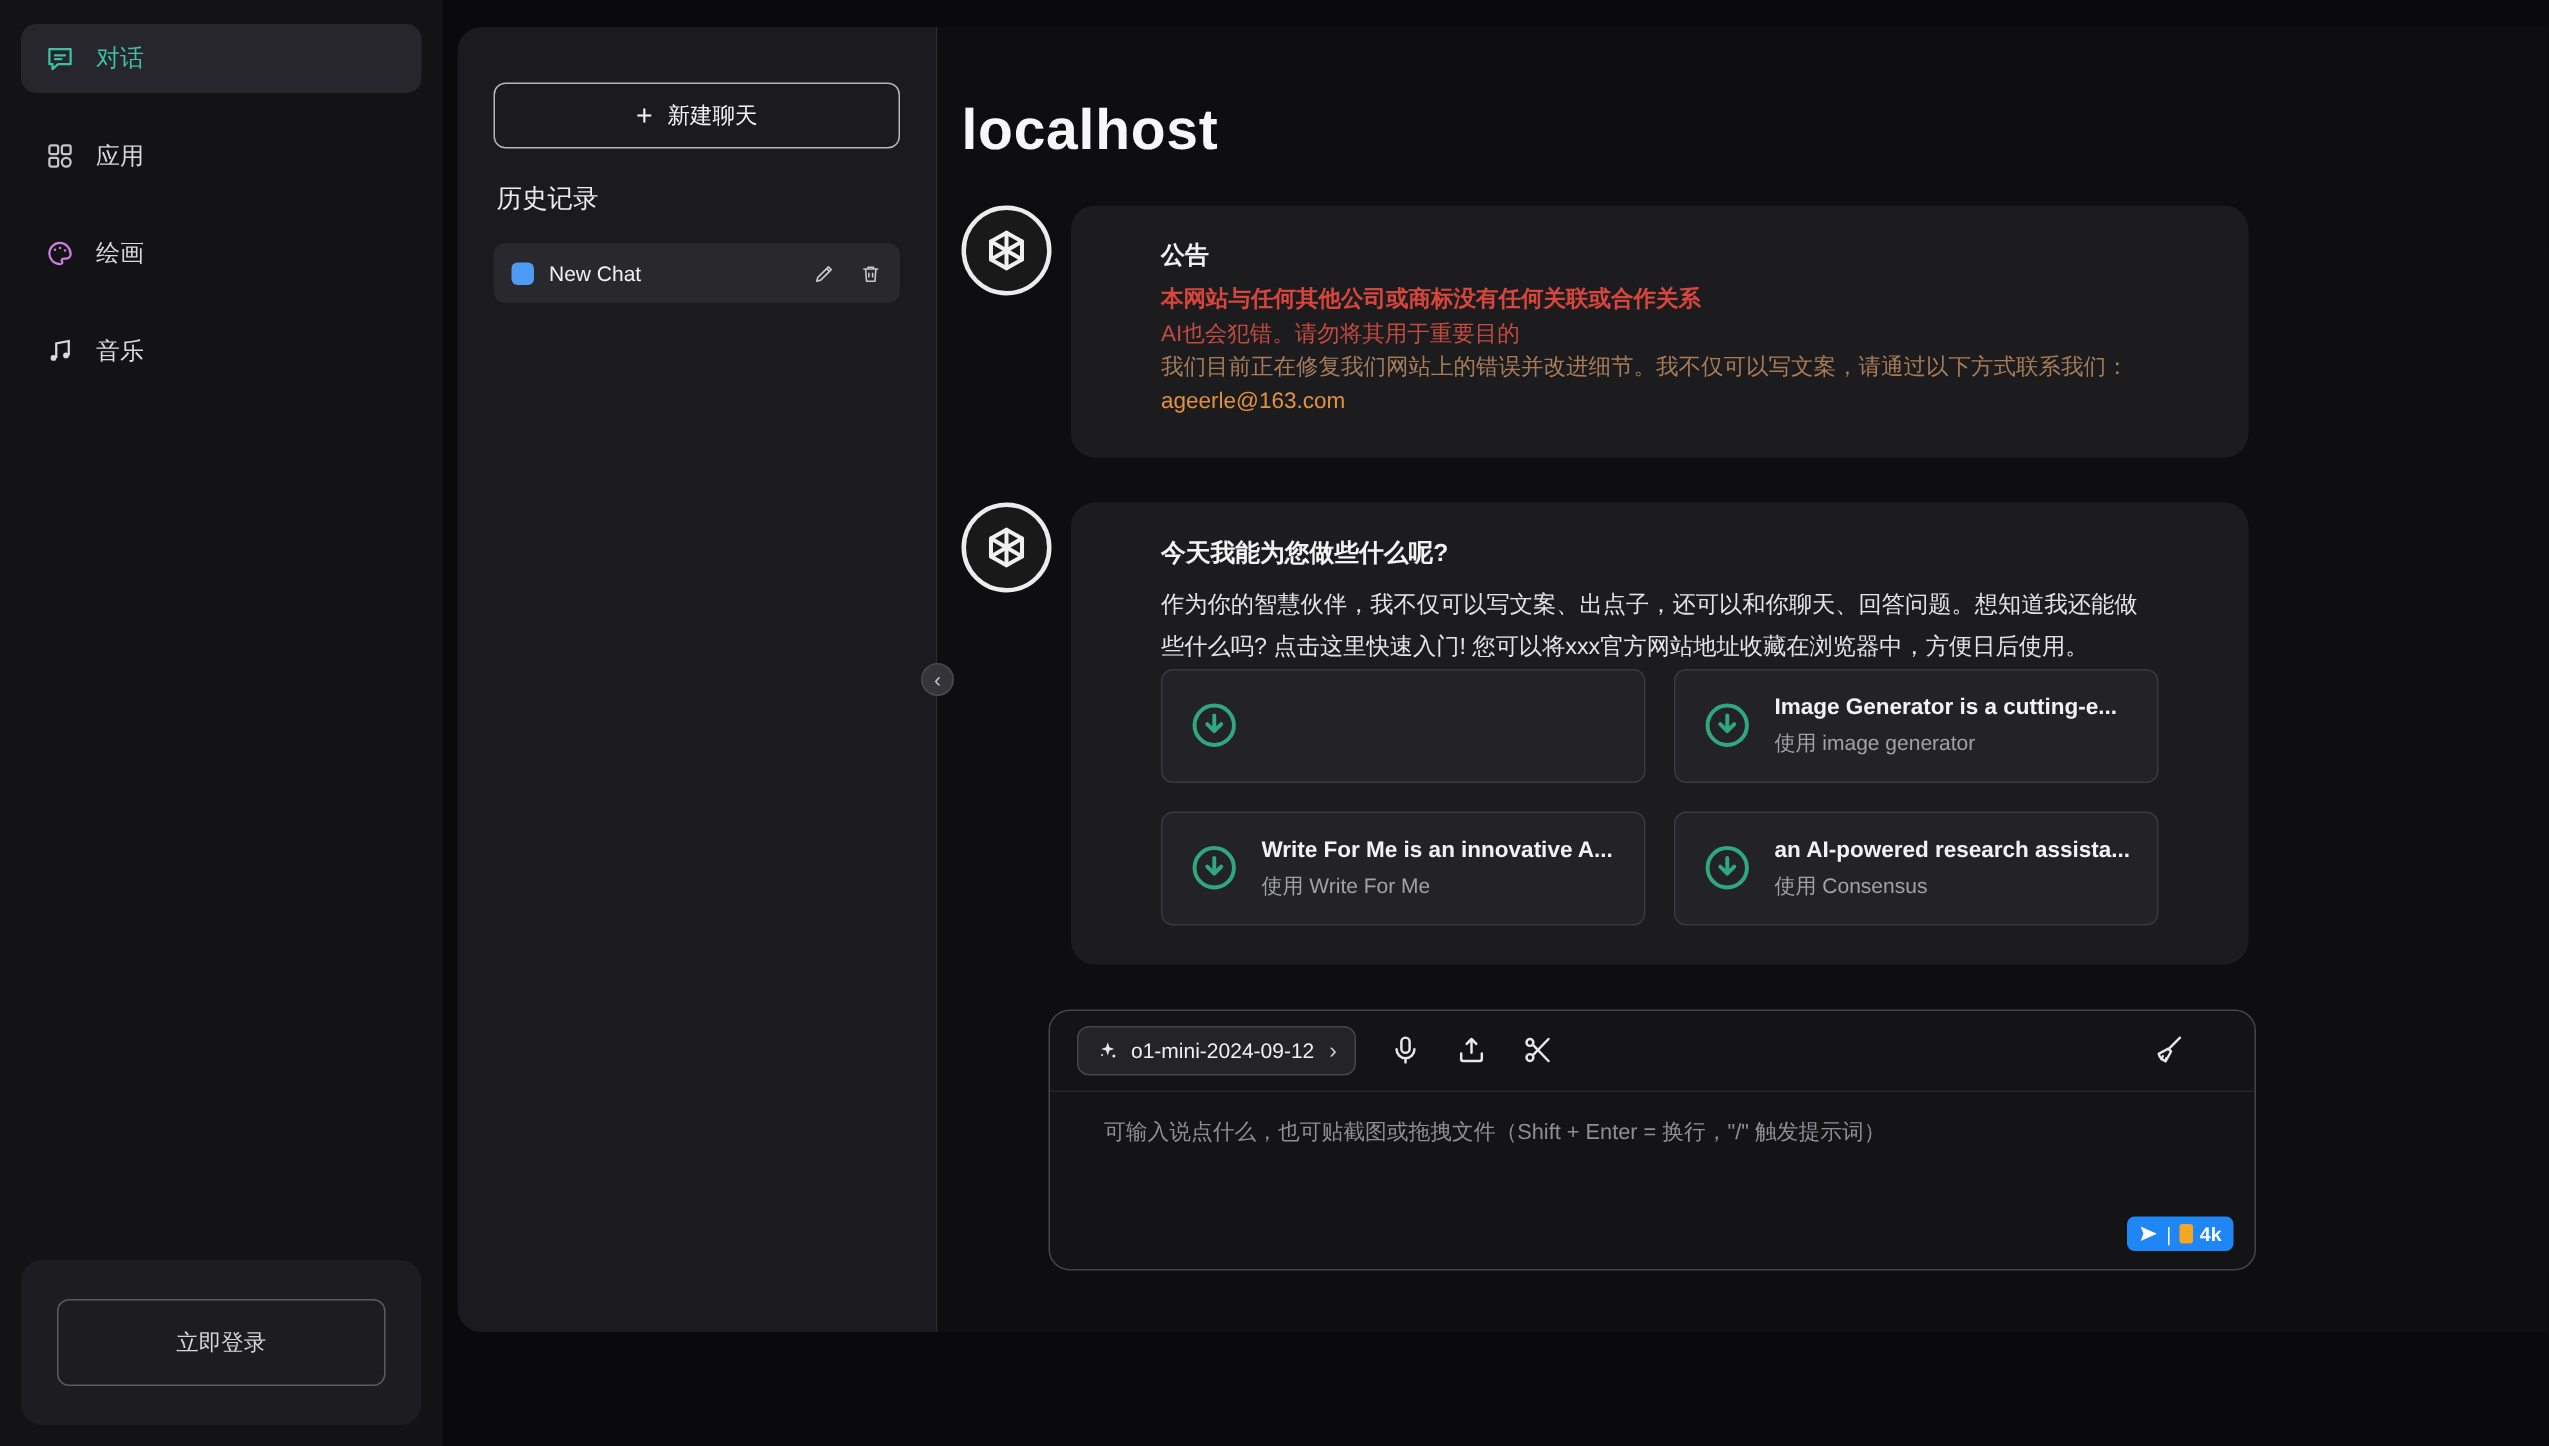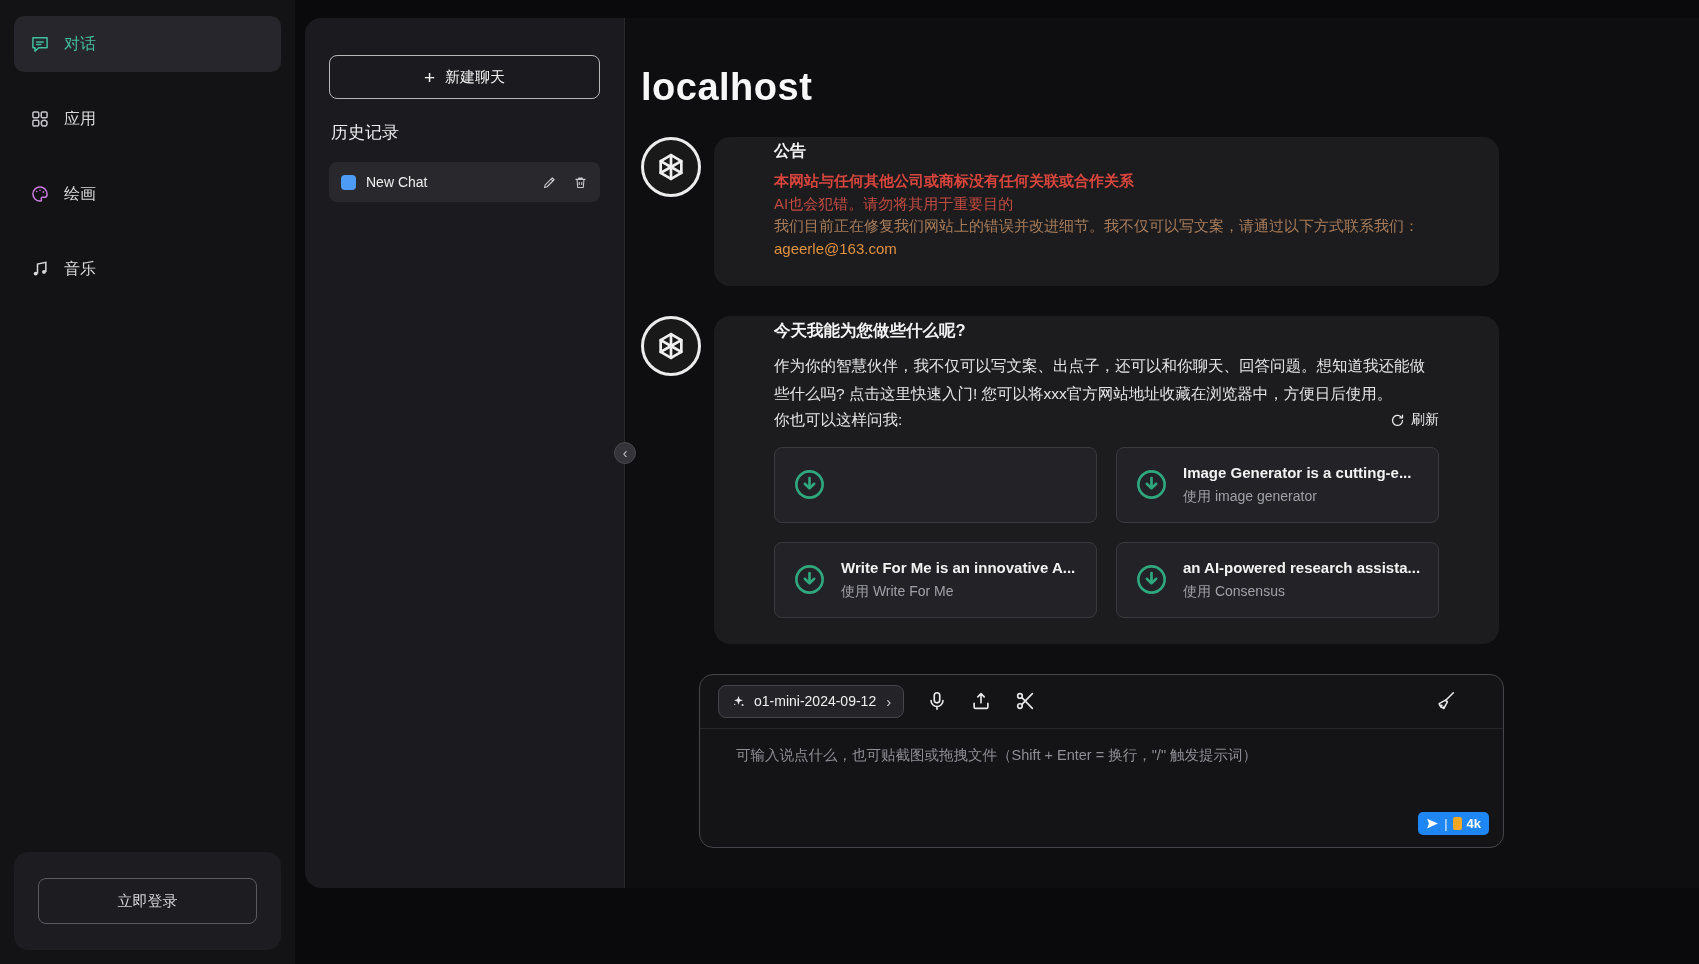--- a/index.html
+++ b/index.html
@@ -13,34 +13,34 @@
   }
   svg { display:block; }
 
   
   .sidebar {
     position:absolute; left:0; top:0; bottom:0; width:295px;
     background:#131316; padding:16px 14px;
   }
   .side-item {
     display:flex; align-items:center; gap:14px;
-    height:56px; padding:0 16px; border-radius:10px;
+    height:46px; padding:0 16px; border-radius:10px;
     margin-bottom:19px; font-size:16px; color:#d9d9dd; cursor:pointer;
   }
   .side-item.active { background:#26262c; color:#41bf9e; }
   .side-icon { width:20px; height:20px; color:#c4c4c9; flex:0 0 auto; }
   .side-item.active .side-icon { color:#41bf9e; }
   .side-icon.palette { color:#cb7de0; }
   .side-icon.music { color:#dadade; }
   .sidebar-bottom {
     position:absolute; left:14px; right:14px; bottom:14px;
     background:#1c1c21; border-radius:14px; padding:26px 24px;
   }
   .login-btn {
-    height:46px; border:1px solid #5a5a61; border-radius:8px;
+    height:58px; border:1px solid #5a5a61; border-radius:8px;
     display:flex; align-items:center; justify-content:center;
     color:#d6d6da; font-size:15px; background:transparent; width:100%;
     cursor:pointer; font-family:inherit;
   }
 
   
   .workspace {
     position:absolute; left:305px; top:18px; right:0; bottom:76px;
     display:flex; border-radius:16px 0 0 16px; overflow:hidden;
     background:#0e0e10;
@@ -81,21 +81,21 @@
     font-size:38px; font-weight:700; color:#f7f7f7; letter-spacing:.5px;
   }
   .message-row { display:flex; align-items:flex-start; gap:13px; margin:0 200px 30px 0; }
   .avatar {
     width:60px; height:60px; border-radius:50%; flex:0 0 auto;
     background:#191919; border:3px solid #ececec;
     display:flex; align-items:center; justify-content:center;
   }
   .msg-card {
     flex:1; min-width:0; background:#1c1c1f; border-radius:16px;
-    padding:4px 60px 26px;
+    padding:23px 60px 26px;
   }
   .ann-title { font-weight:700; font-size:16px; color:#f2f2f2; margin-bottom:8px; }
   .ann-line { font-size:15px; line-height:1.5; }
   .ann-line1 { color:#d8453c; font-weight:700; }
   .ann-line2 { color:#c24a40; }
   .ann-line3 { color:#a87c59; }
   .ann-email { color:#e0923f; cursor:pointer; }
 
   .welcome-title { font-weight:700; font-size:16.5px; color:#f3f3f3; margin-bottom:10px; }
   .welcome-body { font-size:15.5px; line-height:1.8; color:#e4e4e7; }
@@ -267,32 +267,20 @@
             <path d="M12 12V3.6" transform="rotate(180 12 12)"></path>
             <path d="M12 12V3.6" transform="rotate(240 12 12)"></path>
             <path d="M12 12V3.6" transform="rotate(300 12 12)"></path>
             <path d="M12 3.6l7.3 4.2v8.4L12 20.4l-7.3-4.2V7.8z"></path>
           </g>
         </svg>
       </div>
       <div class="msg-card">
         <div class="welcome-title">今天我能为您做些什么呢?</div>
         <div class="welcome-body">作为你的智慧伙伴，我不仅可以写文案、出点子，还可以和你聊天、回答问题。想知道我还能做些什么吗? 点击这里快速入门! 您可以将xxx官方网站地址收藏在浏览器中，方便日后使用。</div>
-        <div class="ask-row">
-          <span>你也可以这样问我:</span>
-          <span class="refresh-btn">
-            <span class="ricon">
-              <svg viewBox="0 0 24 24" width="15" height="15" fill="none" stroke="currentColor" stroke-width="2" stroke-linecap="round" stroke-linejoin="round">
-                <path d="M20 12a8 8 0 1 1-2.3-5.7"></path>
-                  <path d="M20 3.5v4.3h-4.3"></path>
-              </svg>
-            </span>
-            <span>刷新</span>
-          </span>
-        </div>
         <div class="sugg-grid">
           <div class="sugg-card">
             <span class="sugg-icon">
               <svg viewBox="0 0 24 24" width="35" height="35" fill="none" stroke="currentColor" stroke-width="1.8" stroke-linecap="round" stroke-linejoin="round">
                 <circle cx="12" cy="12" r="9"></circle>
                   <path d="M12 7.5v7M8.8 11.5l3.2 3.2 3.2-3.2"></path>
               </svg>
             </span>
           </div>
           <div class="sugg-card">

